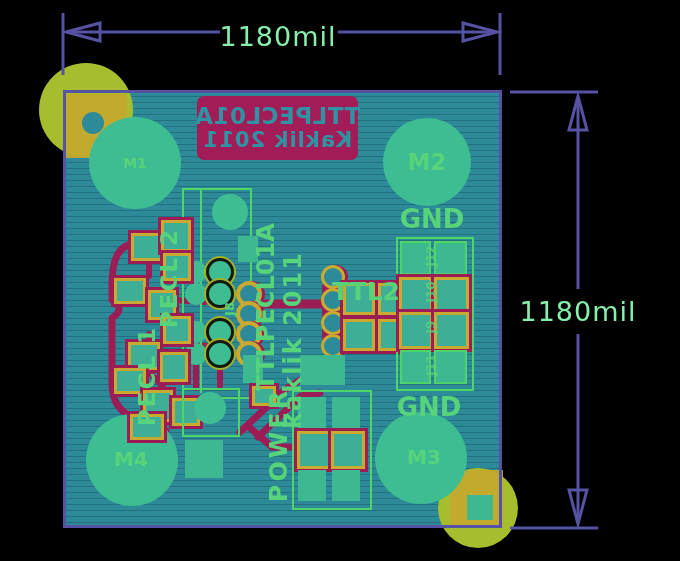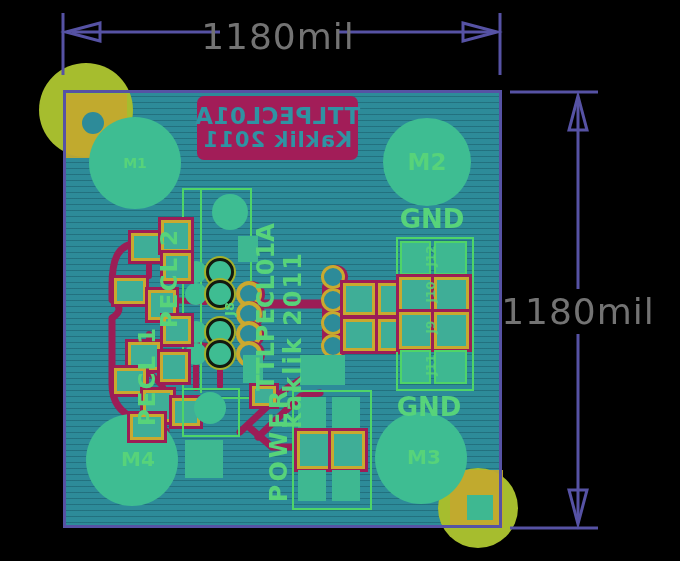--- a/index.html
+++ b/index.html
@@ -22,21 +22,21 @@
   .loop{position:absolute;background:#2d8b99;border-radius:50%;border:4px solid #c9a92f;
         box-shadow:3px 0 0 0 #9c1d56;z-index:3;}
   
   .olive{position:absolute;background:#a6bd2e;border-radius:50%;z-index:2;}
   .gold{position:absolute;background:#c3a82f;opacity:.92;z-index:3;}
   
   .hlabel{position:absolute;transform:translate(-50%,-50%);color:#57d37a;font-weight:bold;
           white-space:nowrap;z-index:5;}
   .vlabel{position:absolute;transform:translate(-50%,-50%) rotate(-90deg);color:#57d37a;
           font-weight:bold;white-space:nowrap;z-index:5;}
-  .dimtext{position:absolute;transform:translate(-50%,-50%);color:#737373;font-size:36px;
+  .dimtext{position:absolute;transform:translate(-50%,-50%);color:#86efac;font-size:27px;
            white-space:nowrap;z-index:6;letter-spacing:1px;}
   
   .silkblock{position:absolute;left:197px;top:96px;width:161px;height:64px;background:#a21d58;
              border-radius:7px;z-index:4;display:flex;flex-direction:column;align-items:center;
              justify-content:center;transform:scaleX(-1);}
   .silkblock .l1{color:#2f93a3;font-weight:bold;font-size:23px;letter-spacing:.5px;line-height:1.1;}
   .silkblock .l2{color:#2f93a3;font-weight:bold;font-size:21px;letter-spacing:1px;line-height:1.1;}
   svg.layer{position:absolute;left:0;top:0;z-index:2;pointer-events:none;}
   svg.toplayer{position:absolute;left:0;top:0;z-index:6;pointer-events:none;}
   .thinline{position:absolute;background:#4fd468;z-index:3;}
@@ -83,21 +83,21 @@
   <div class="gold" style="left:450px;top:470px;width:53px;height:58px;"></div>
   <div class="pad-t" style="left:467px;top:495px;width:26px;height:25px;z-index:4;"></div>
 
   <div class="circ" style="left:89px;top:117px;width:92px;height:92px;"></div>
   <div class="circ" style="left:383px;top:118px;width:88px;height:88px;"></div>
   <div class="circ" style="left:375px;top:412px;width:92px;height:92px;"></div>
   <div class="circ" style="left:86px;top:414px;width:92px;height:92px;"></div>
   <div class="hlabel" style="left:135px;top:163px;font-size:14px;">M1</div>
   <div class="hlabel" style="left:427px;top:162px;font-size:23px;">M2</div>
   <div class="hlabel" style="left:424px;top:457px;font-size:20px;">M3</div>
-  <div class="hlabel" style="left:131px;top:459px;font-size:20px;margin-left:7px;">M4</div>
+  <div class="hlabel" style="left:131px;top:459px;font-size:20px;">M4</div>
 
   <div class="silkblock">
     <div class="l1">TTLPECL01A</div>
     <div class="l2">Kaklik 2011</div>
   </div>
 
   <div class="court" style="left:182px;top:188px;width:66px;height:207px;"></div>
   <div class="thinline" style="left:200px;top:190px;width:2px;height:203px;"></div>
   <div class="circ" style="left:212px;top:194px;width:36px;height:36px;"></div>
   <div class="pad-t" style="left:238px;top:236px;width:20px;height:26px;"></div>
@@ -135,20 +135,21 @@
   <div class="vlabel" style="left:293px;top:340px;font-size:24px;letter-spacing:2px;">kaklik 2011</div>
 
   <div class="loop" style="left:321px;top:265px;width:18px;height:18px;border-width:3px;"></div>
   <div class="loop" style="left:321px;top:288px;width:18px;height:18px;border-width:3px;"></div>
   <div class="loop" style="left:321px;top:311px;width:18px;height:18px;border-width:3px;"></div>
   <div class="loop" style="left:321px;top:334px;width:18px;height:18px;border-width:3px;"></div>
   <div class="pad-y" style="left:343px;top:283px;width:26px;height:26px;"></div>
   <div class="pad-y" style="left:378px;top:283px;width:26px;height:26px;"></div>
   <div class="pad-y" style="left:343px;top:319px;width:26px;height:26px;"></div>
   <div class="pad-y" style="left:378px;top:319px;width:26px;height:26px;"></div>
+  <div class="hlabel" style="left:366px;top:291px;font-size:25px;">TTL2</div>
 
   <div class="court" style="left:396px;top:237px;width:74px;height:150px;"></div>
   <div class="pad-g" style="left:400px;top:241px;width:27px;height:30px;"></div>
   <div class="pad-g" style="left:434px;top:241px;width:29px;height:30px;"></div>
   <div class="pad-y" style="left:399px;top:277px;width:28px;height:31px;"></div>
   <div class="pad-y" style="left:434px;top:277px;width:29px;height:31px;"></div>
   <div class="pad-y" style="left:399px;top:312px;width:28px;height:31px;"></div>
   <div class="pad-y" style="left:434px;top:312px;width:29px;height:31px;"></div>
   <div class="pad-g" style="left:400px;top:350px;width:27px;height:30px;"></div>
   <div class="pad-g" style="left:434px;top:350px;width:29px;height:30px;"></div>

